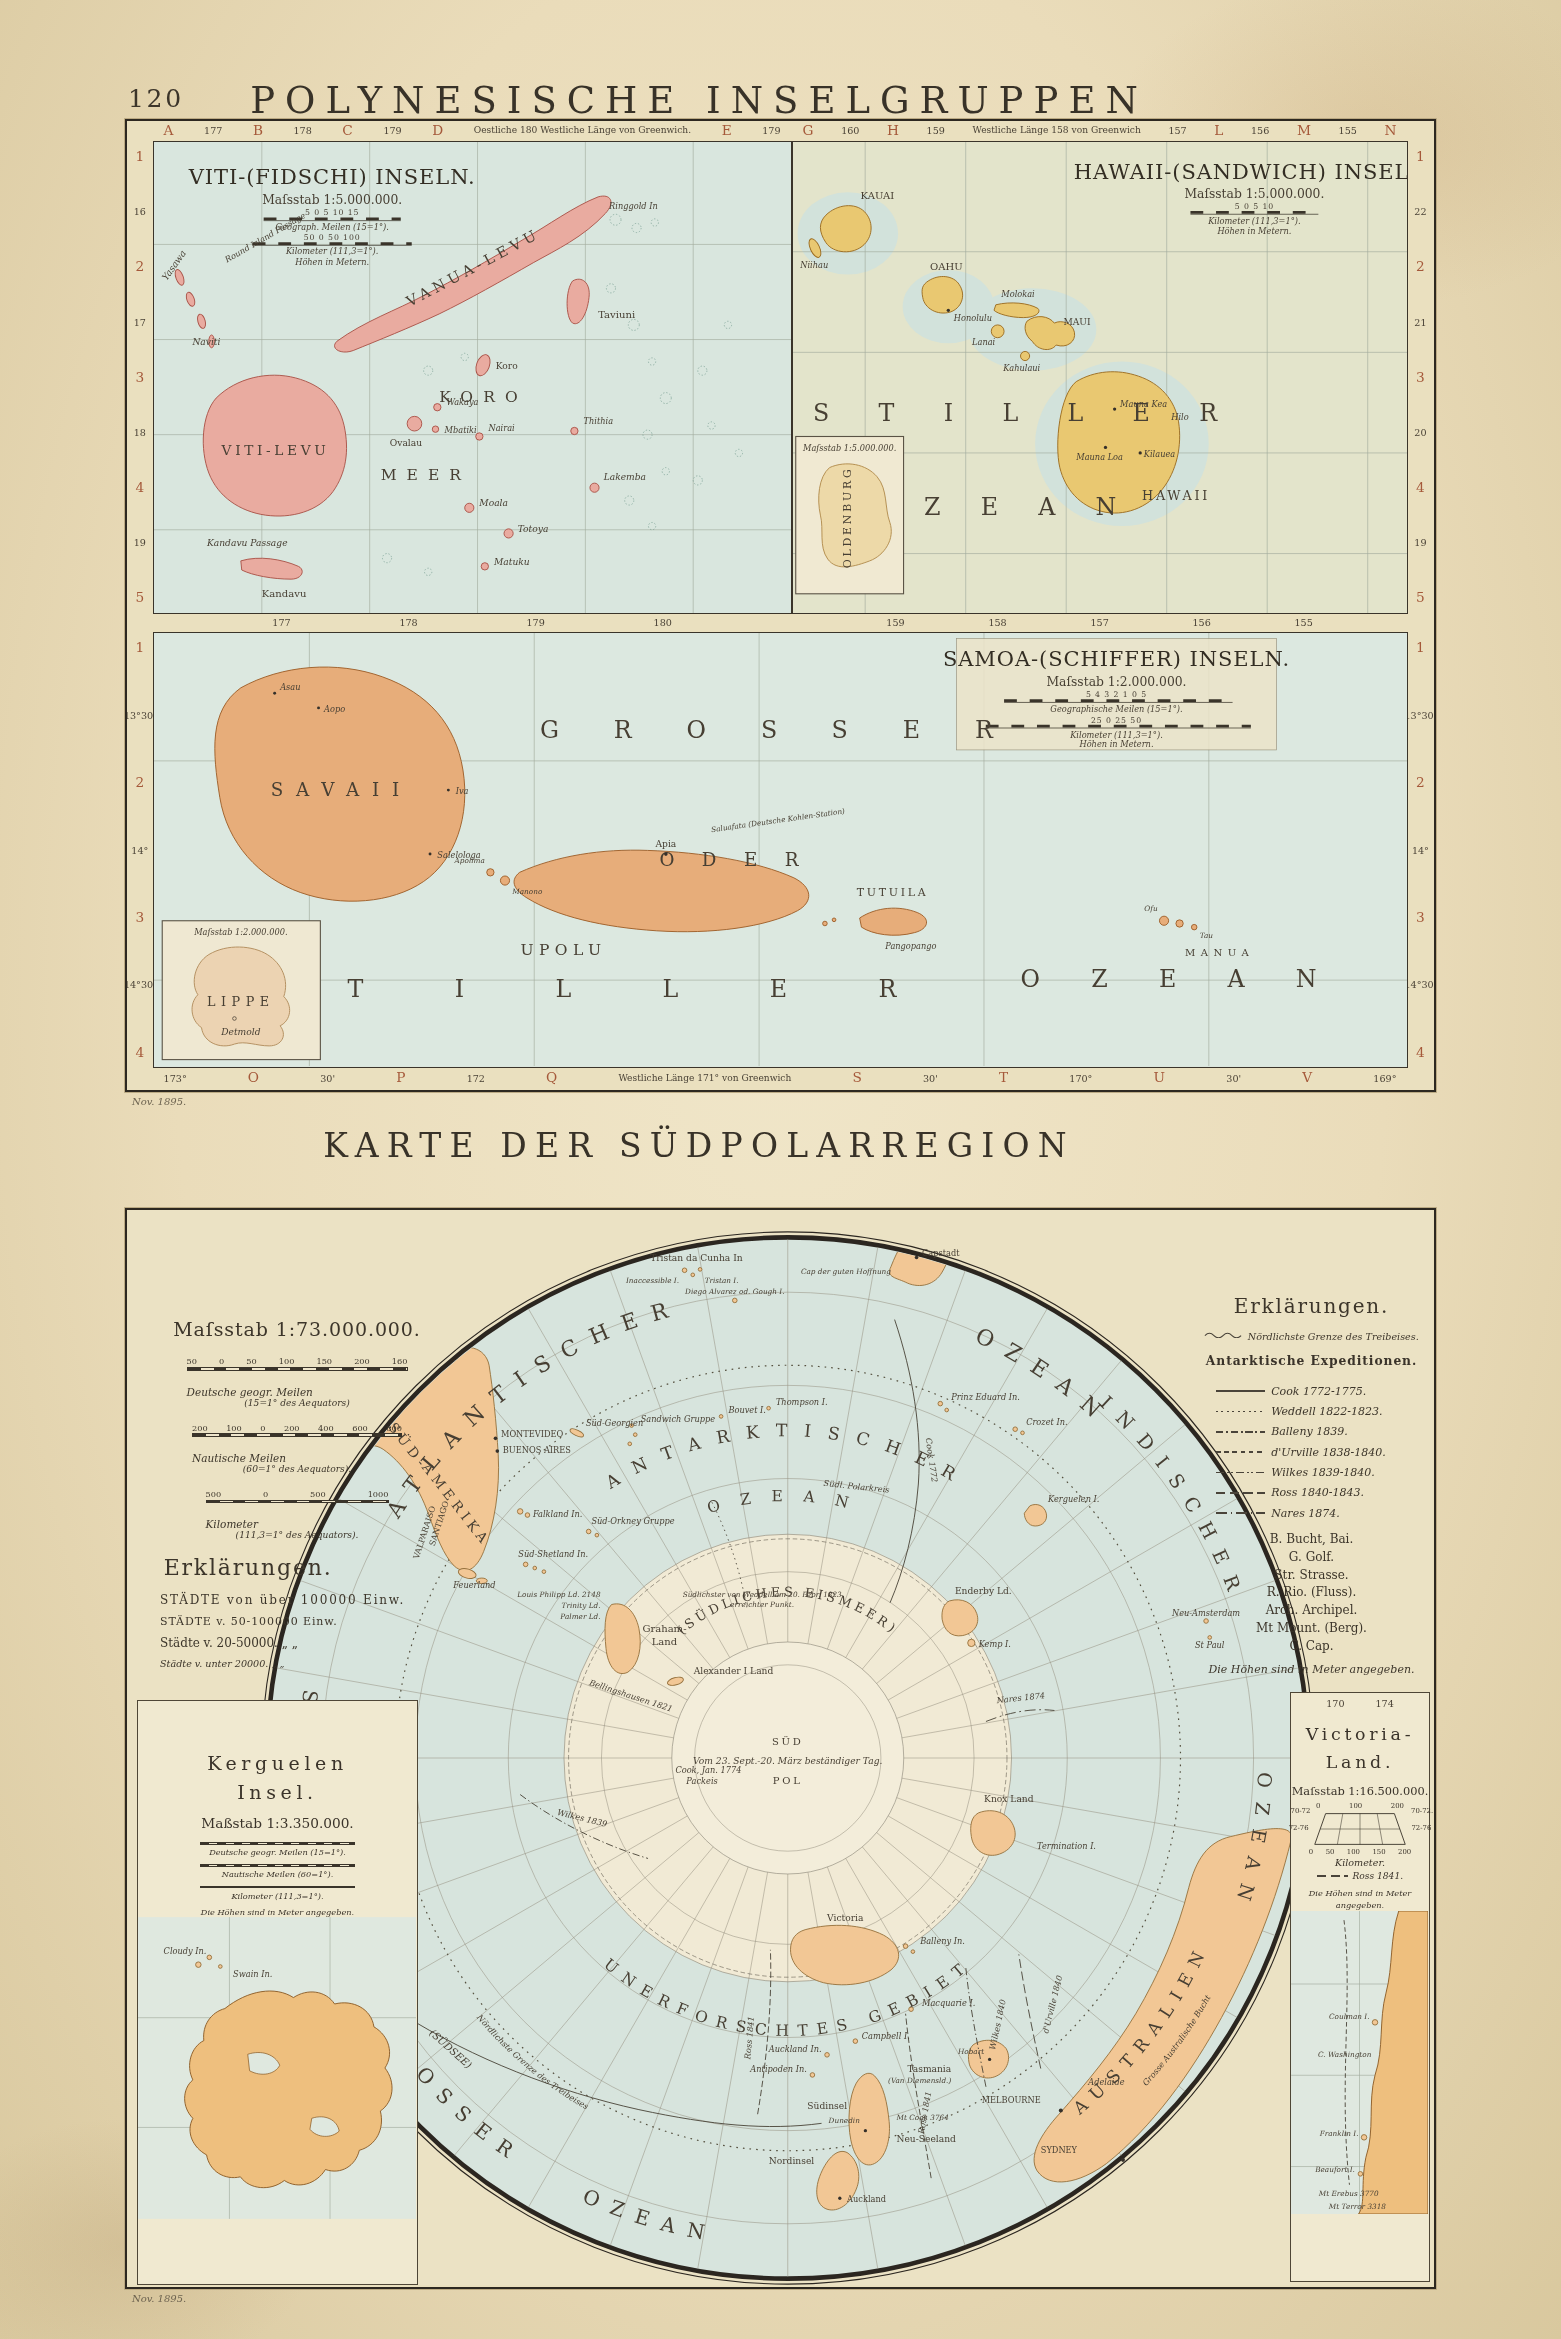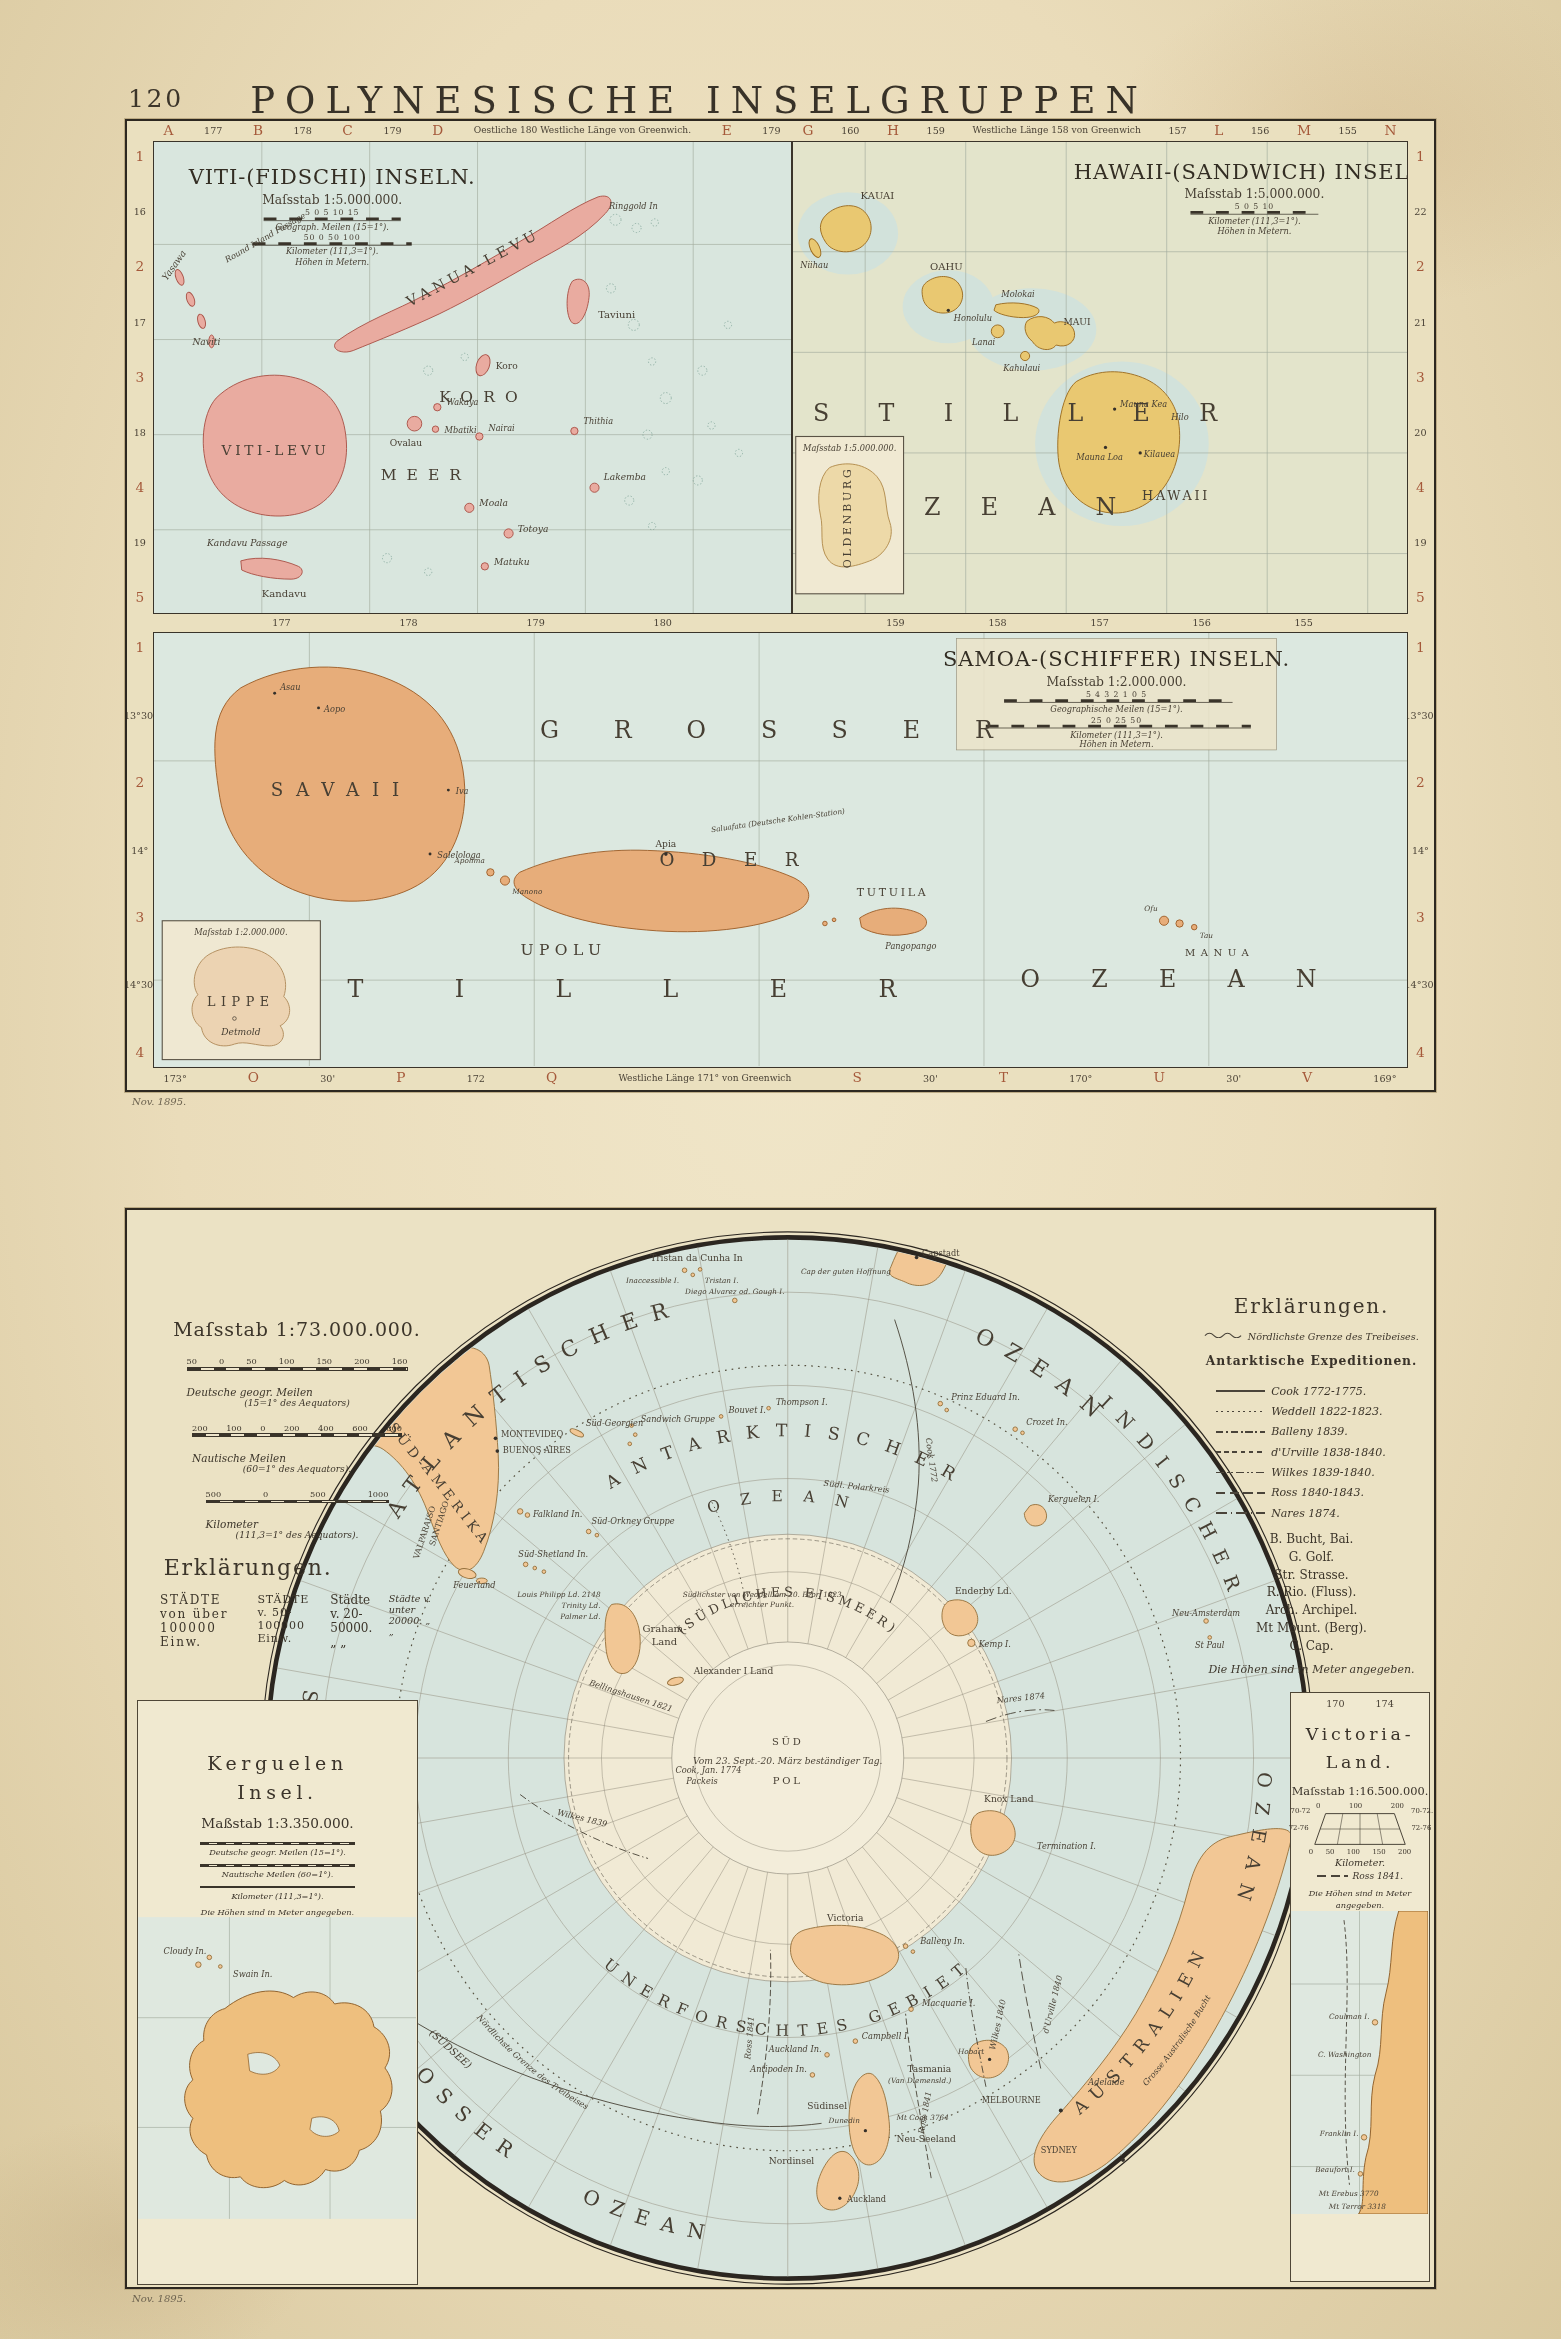--- a/index.html
+++ b/index.html
@@ -46,21 +46,21 @@
 .block{position:absolute;color:#3c352a}
 .scale-block{left:33px;top:108px;width:274px}
 .scale-block h3{font-size:19px;font-weight:normal;letter-spacing:0.9px;text-align:center;margin-bottom:16.4px}
 .sbar-group{margin:0 auto 14.6px auto}
 .sbar-ticks{display:flex;justify-content:space-between;font-size:8.2px;margin-bottom:0.9px}
 .sbar-ticks .tick{font-size:8.2px}
 .sbar{height:3.7px;border:0.9px solid #3a342a;background:repeating-linear-gradient(90deg,#3a342a 0 12.8px,#efe6cc 12.8px 25.6px)}
 .sbar-lbl{text-align:left;font-size:10.5px;font-style:italic;margin-top:15px}
 .sbar-sub{text-align:center;font-size:9.1px;font-style:italic}
 .erkl-title{font-size:22px;letter-spacing:1.8px;margin:14.6px 0 12.8px 3.7px}
-.staedte{display:flex;flex-direction:row;gap:8.2px}
+.staedte{display:flex;flex-direction:column;gap:8.2px}
 .st0{font-size:12px;letter-spacing:1.8px}
 .st1{font-size:11px;letter-spacing:0.9px}
 .st2{font-size:12px}
 .st3{font-size:9.6px;font-style:italic}
 .legend-block{left:1076px;top:84px;width:217px;text-align:center}
 .legend-block .ltitle{font-size:20px;letter-spacing:1.8px;margin-bottom:12.8px}
 .treib-row{display:flex;justify-content:center;gap:5.5px;margin-bottom:11px}
 .treib-lbl{font-size:9.6px;font-style:italic}
 .exp-title{font-size:12.3px;letter-spacing:0.9px;margin-bottom:17px;font-weight:bold;color:#3a332a}
 .exp-row{display:flex;align-items:center;justify-content:flex-start;gap:6.4px;margin:0 0 7.3px 12.8px}
@@ -450,20 +450,21 @@
           <span class="gl">U</span>
           <span class="gn">30'</span>
           <span class="gl">V</span>
           <span class="gn">169°</span>
         </div>
    <div></div>
   </div>
  </div>
  <div class="date-note" style="left:132px;top:1096px">Nov. 1895.</div>
 
+ <div class="polar-title">KARTE DER SÜDPOLARREGION</div>
 
  <div class="frame polar-frame">
   <svg viewBox="0 0 1429 1177" width="1306" height="1075">
    <defs>
     <clipPath id="circleClip">
             <circle cx="723" cy="600" r="567"></circle>
           </clipPath>
     <path id="arcTop" d="M240,471 A500,500 0 0 1 1206,471" fill="none"></path>
     <path id="arcRight" d="M1019,178 A515,515 0 0 1 1145,895" fill="none"></path>
     <path id="arcLeft" d="M196,507 A535,535 0 0 0 676,1133" fill="none"></path>

